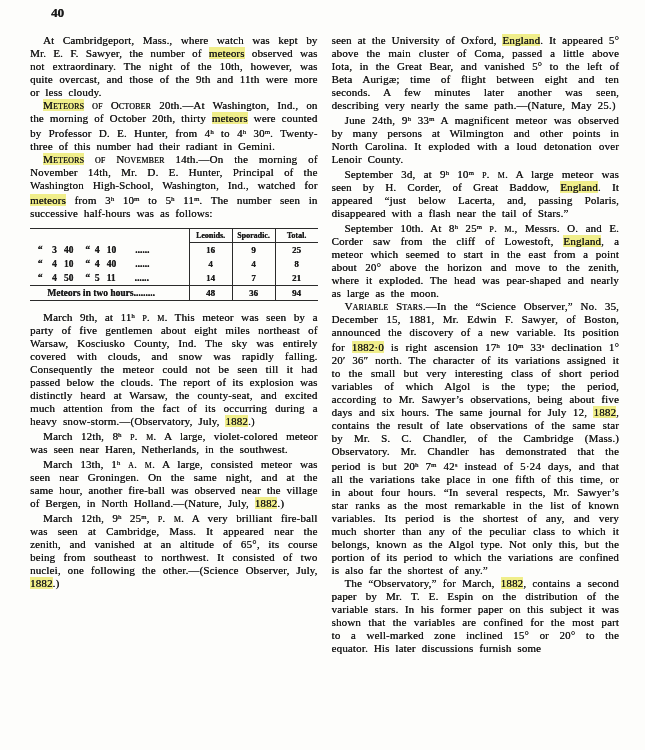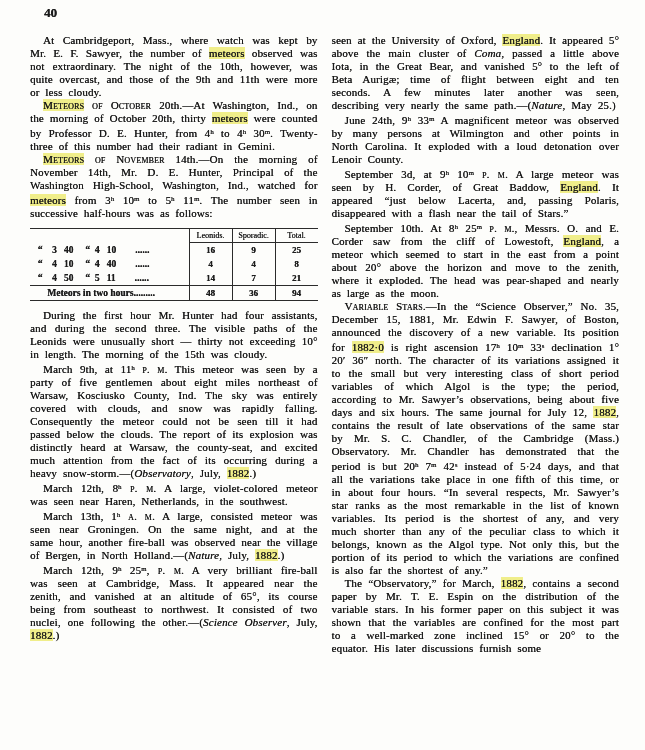--- a/index.html
+++ b/index.html
@@ -3,40 +3,40 @@
 <meta charset="utf-8">
 <style>
   html,body { margin:0; padding:0; background:#ffffff; }
   .page {
     width:645px; height:750px; overflow:hidden; position:relative;
     background:#fdfdfb; color:#1a1a1a;
     font-family:"Liberation Serif", serif;
     text-shadow:0.2px 0 0 currentColor;
   }
   .header { position:relative; padding-top:5px; height:20px; }
-  .page-num { position:absolute; left:44px; top:5px; font-weight:bold; font-size:13px; }
+  .page-num { position:absolute; left:51px; top:5px; font-weight:bold; font-size:13px; }
   .title { text-align:center; font-weight:bold; font-size:12.5px; letter-spacing:1.6px; }
   .columns { display:flex; gap:14px; padding:9px 26px 0 30px; }
   .col { width:288px; }
   .col p {
     margin:0; font-size:11px; line-height:13px; text-align:justify;
     text-indent:13px; word-spacing:3px; letter-spacing:0.15px;
   }
   .col p.noindent { text-indent:0; }
   .s-hl { background:var(--hl,#f0ee8a); }
   .s-sc { font-variant:small-caps; }
-  .s-it { font-style:italic; }
+  .s-it { }
   .s-sup { font-size:0.62em; vertical-align:0.45em; letter-spacing:0; }
   .tbl-wrap { margin:8px 0 8px 0; }
   table.tbl {
     width:100%; border-collapse:collapse;
     border-top:1.5px solid #2b2b2b; border-bottom:1.5px solid #2b2b2b;
     font-size:9px; font-weight:bold; color:#1d1d1d;
   }
-  .tbl th { font-size:8px; font-weight:normal; padding:2px 1px; border-bottom:1px solid #2b2b2b; text-align:center; }
+  .tbl th { font-size:8px; font-weight:bold; padding:2px 1px; border-bottom:1px solid #2b2b2b; text-align:center; }
   .tbl td { padding:2px 1px; text-align:center; }
   .tbl .lbl { text-align:left; white-space:pre; padding-left:3px; font-size:9.5px; border-bottom:none; }
   .tbl .num { border-left:1px solid #2b2b2b; width:40px; }
   .tbl tfoot td { border-top:1px solid #2b2b2b; }
 </style>
 </head>
 <body>
 
 <div class="page">
   <div class="header">
@@ -80,21 +80,20 @@
           <tfoot>
             <tr>
               <td class="lbl">      Meteors in two hours.........</td>
               <td class="num">48</td>
               <td class="num">36</td>
               <td class="num">94</td>
             </tr>
           </tfoot>
         </table>
       </div>
-      <p><span>During the first hour Mr. Hunter had four assistants, and during the second three.  The visible paths of the Leonids were unusually short — thirty not exceeding 10° in length. The morning of the 15th was cloudy.</span></p>
       <p><span>March 9th, at 11</span><span class="s-sup">h</span><span> </span><span class="s-sc">p. m.</span><span>  This meteor was seen by a party of five gentlemen about eight miles northeast of Warsaw, Kosciusko County, Ind.  The sky was entirely covered with clouds, and snow was rapidly falling.  Consequently the meteor could not be seen till it had passed below the clouds.  The report of its explosion was distinctly heard at Warsaw, the county-seat, and excited much attention from the fact of its occurring during a heavy snow-storm.—(</span><span class="s-it">Observatory</span><span>, July, </span><span class="s-hl">1882</span><span>.)</span></p>
       <p><span>March 12th, 8</span><span class="s-sup">h</span><span> </span><span class="s-sc">p. m.</span><span>  A large, violet-colored meteor was seen near Haren, Netherlands, in the southwest.</span></p>
       <p><span>March 13th, 1</span><span class="s-sup">h</span><span> </span><span class="s-sc">a. m.</span><span>  A large, consisted meteor was seen near Groningen.  On the same night, and at the same hour, another fire-ball was observed near the village of Bergen, in North Holland.—(</span><span class="s-it">Nature</span><span>, July, </span><span class="s-hl">1882</span><span>.)</span></p>
       <p><span>March 12th, 9</span><span class="s-sup">h</span><span> 25</span><span class="s-sup">m</span><span>, </span><span class="s-sc">p. m.</span><span>  A very brilliant fire-ball was seen at Cambridge, Mass.  It appeared near the zenith, and vanished at an altitude of 65°, its course being from southeast to northwest.  It consisted of two nuclei, one following the other.—(</span><span class="s-it">Science Observer</span><span>, July, </span><span class="s-hl">1882</span><span>.)</span></p>
     </div>
     <div class="col">
       <p class="noindent"><span>seen at the University of Oxford, </span><span class="s-hl">England</span><span>.  It appeared 5° above the main cluster of </span><span class="s-it">Coma</span><span>, passed a little above Iota, in the Great Bear, and vanished 5° to the left of Beta Aurigæ; time of flight between eight and ten seconds.  A few minutes later another was seen, describing very nearly the same path.—(</span><span class="s-it">Nature</span><span>, May 25.)</span></p>
       <p><span>June 24th, 9</span><span class="s-sup">h</span><span> 33</span><span class="s-sup">m</span><span>  A magnificent meteor was observed by many persons at Wilmington and other points in North Carolina.  It exploded with a loud detonation over Lenoir County.</span></p>
       <p><span>September 3d, at 9</span><span class="s-sup">h</span><span> 10</span><span class="s-sup">m</span><span> </span><span class="s-sc">p. m.</span><span>  A large meteor was seen by H. Corder, of Great Baddow, </span><span class="s-hl">England</span><span>.  It appeared “just below Lacerta, and, passing Polaris, disappeared with a flash near the tail of Stars.”</span></p>
       <p><span>September 10th.  At 8</span><span class="s-sup">h</span><span> 25</span><span class="s-sup">m</span><span> </span><span class="s-sc">p. m.</span><span>, Messrs. O. and E. Corder saw from the cliff of Lowestoft, </span><span class="s-hl">England</span><span>, a meteor which seemed to start in the east from a point about 20° above the horizon and move to the zenith, where it exploded.  The head was pear-shaped and nearly as large as the moon.</span></p>

